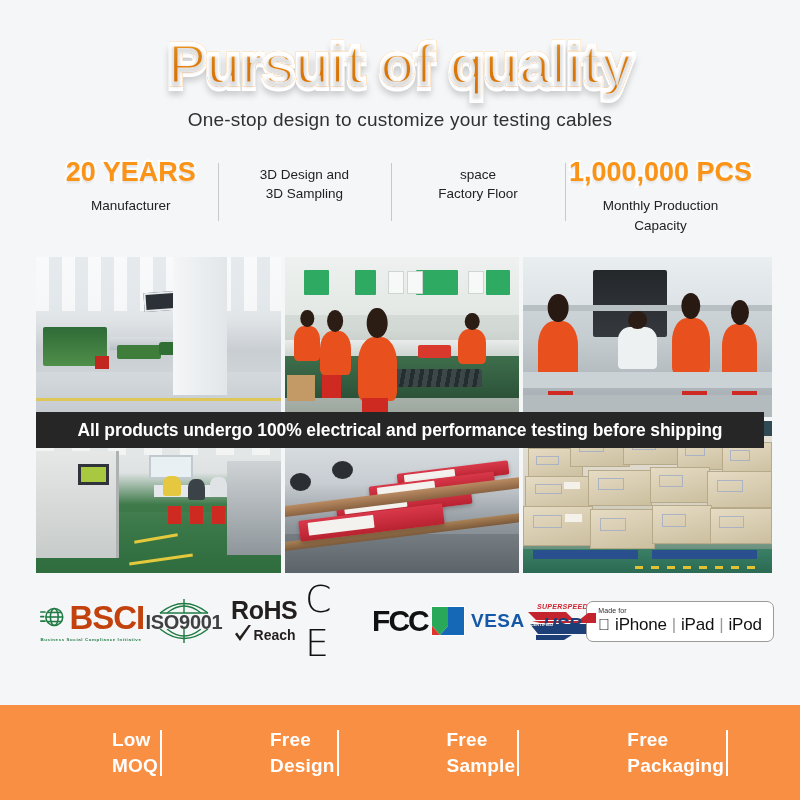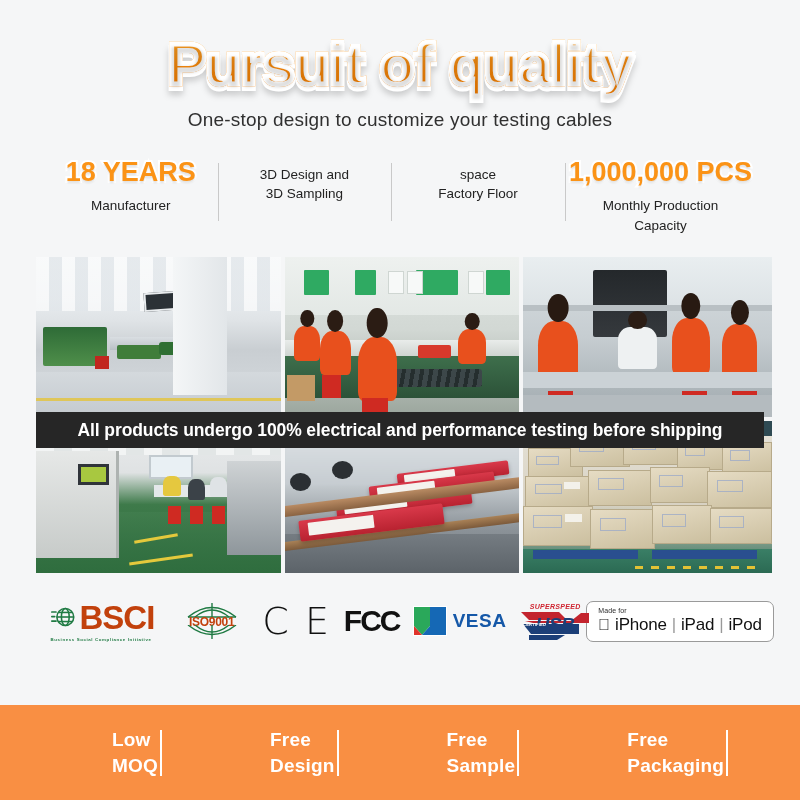--- a/index.html
+++ b/index.html
@@ -220,21 +220,21 @@
   .cert-usb { width: 92px; }
   .cert-mfi { width: 160px; }
 
   .bsci-wrap { display:flex; flex-direction:column; align-items:flex-start; }
   .bsci-top { display:flex; align-items:center; gap:3px; }
   .bsci-text { font-size: 33px; font-weight: bold; color: #c2410c; letter-spacing:-1px; line-height:1;text-align:right;}
   .bsci-sub { font-size: 4.4px; font-weight:bold; color:#1f7a43; letter-spacing:.6px; margin-top:3px;}
   .globe { width: 26px; height: 26px; }
 
   .iso-wrap { display:flex; flex-direction:column; align-items:center; }
-  .iso-text { font-size: 12px; font-weight: bold; color:#c2410c; letter-spacing:-.3px; line-height:1; margin:-3px 0;}
+  .iso-text { font-size: 20px; font-weight: bold; color:#404040; letter-spacing:-.3px; line-height:1; margin:-3px 0;}
 
   .rohs-wrap { display:flex; flex-direction:column; align-items:center; line-height:1; }
   .rohs-text { font-size: 25px; font-weight: bold; color:#231f1e; letter-spacing:-.5px;}
   .reach-row { display:flex; align-items:center; gap:1px; margin-top:2px;}
   .reach-text { font-size: 14px; font-weight: bold; color:#231f1e;}
 
   .ce-text { font-size: 38px; font-weight: 300; color:#111; letter-spacing: 2px; font-family:"DejaVu Sans", sans-serif;}
   .fcc-text { font-size: 30px; font-weight: bold; color:#111; letter-spacing:-2px;}
 
   .vesa-wrap { display:flex; align-items:center; gap:6px;}
@@ -275,21 +275,21 @@
   <div class="header">
     <div class="title-wrap">
       <div class="title-shadow">Pursuit of quality</div>
       <div class="main-title">Pursuit of quality</div>
     </div>
     <div class="subtitle">One-stop design to customize your testing cables</div>
   </div>
 
   <div class="stats">
     <div class="stat">
-      <div class="stat-value">18 YEARS</div>
+      <div class="stat-value">20 YEARS</div>
       <div class="stat-label">
         <div>Manufacturer</div>
       </div>
     </div>
     <div class="stat">
       <div class="stat-label">
         <div>3D Design and</div>
         <div>3D Sampling</div>
       </div>
     </div>
@@ -519,20 +519,31 @@
         <svg width="54" height="16" viewBox="0 0 54 16">
           <g fill="none" stroke="#1f7a43" stroke-width="1.4">
             <path d="M3 0 Q27 19 51 0"></path>
             <path d="M10 0 Q27 14 44 0"></path>
             <line x1="27" y1="0" x2="27" y2="14"></line>
           </g>
         </svg>
       </div>
     </div>
 
+    <div class="cert cert-rohs">
+      <div class="rohs-wrap">
+        <div class="rohs-text">RoHS</div>
+        <div class="reach-row">
+          <svg width="20" height="19" viewBox="0 0 20 19">
+            <path d="M2 9 L7 16 L18 0 L15.5 0 L6.8 11.5 L4 7.5 Z" fill="#231f1e"></path>
+          </svg>
+          <span class="reach-text">Reach</span>
+        </div>
+      </div>
+    </div>
 
     <div class="cert cert-ce">
       <span class="ce-text">C E</span>
     </div>
 
     <div class="cert cert-fcc">
       <span class="fcc-text">FCC</span>
     </div>
 
     <div class="cert cert-vesa">

